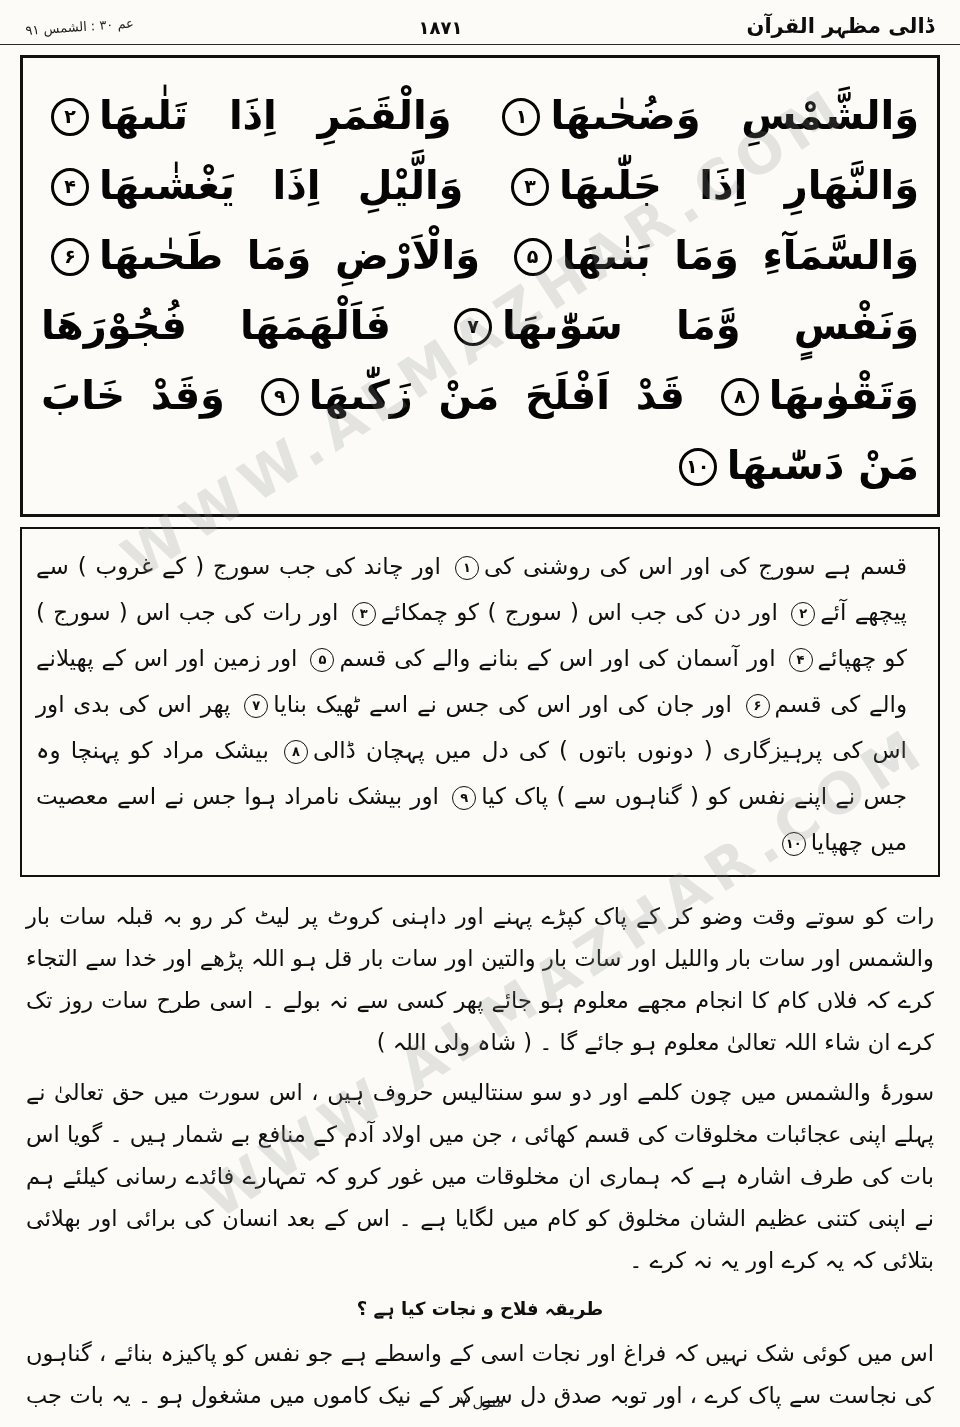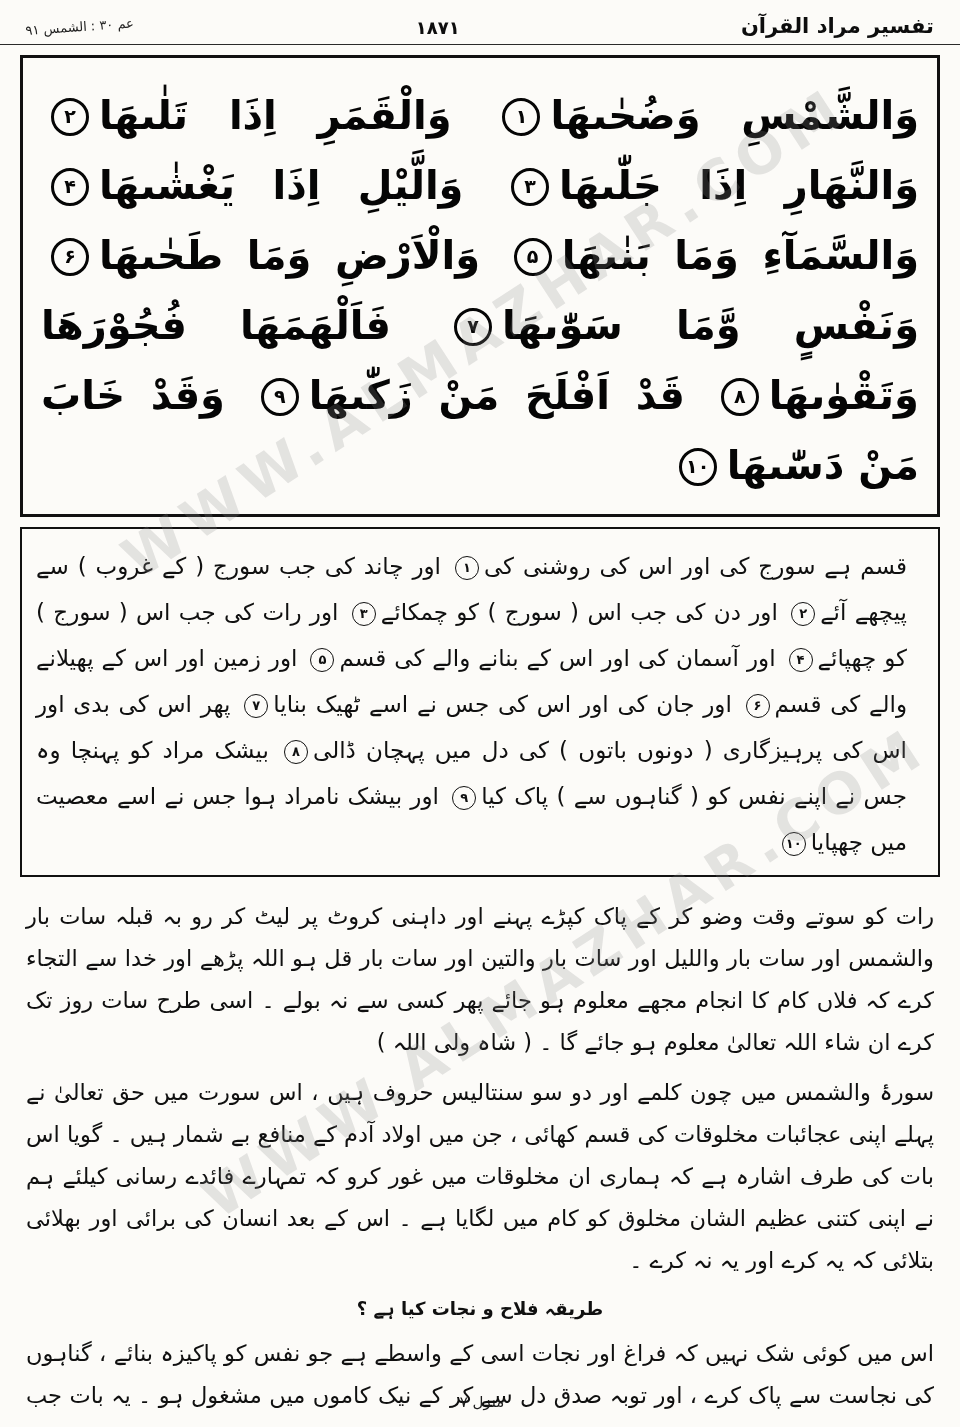--- a/index.html
+++ b/index.html
@@ -101,21 +101,21 @@
   }
   .wm1 { top:300px; left:60px; }
   .wm2 { top:940px; left:140px; }
 </style>
 </head>
 <body>
 
 <div class="page">
 
   <header class="hdr">
-    <div class="hdr-title">تفسیر مراد القرآن</div>
+    <div class="hdr-title">ڈالی مظہر القرآن</div>
     <div class="hdr-page">۱۸۷۱</div>
     <div class="hdr-ref">عم ۳۰ : الشمس ۹۱</div>
   </header>
 
   <section class="verses-box">
     <div class="verses" id="verses" dir="rtl"><span class="vtext">وَالشَّمْسِ وَضُحٰىهَا</span><span class="vnum">۱</span> <span class="vtext">وَالْقَمَرِ اِذَا تَلٰىهَا</span><span class="vnum">۲</span> <span class="vtext">وَالنَّهَارِ اِذَا جَلّٰىهَا</span><span class="vnum">۳</span> <span class="vtext">وَالَّيْلِ اِذَا يَغْشٰىهَا</span><span class="vnum">۴</span> <span class="vtext">وَالسَّمَآءِ وَمَا بَنٰىهَا</span><span class="vnum">۵</span> <span class="vtext">وَالْاَرْضِ وَمَا طَحٰىهَا</span><span class="vnum">۶</span> <span class="vtext">وَنَفْسٍ وَّمَا سَوّٰىهَا</span><span class="vnum">۷</span> <span class="vtext">فَاَلْهَمَهَا فُجُوْرَهَا وَتَقْوٰىهَا</span><span class="vnum">۸</span> <span class="vtext">قَدْ اَفْلَحَ مَنْ زَكّٰىهَا</span><span class="vnum">۹</span> <span class="vtext">وَقَدْ خَابَ مَنْ دَسّٰىهَا</span><span class="vnum">۱۰</span> </div>
   </section>
 
   <section class="translation-box">
     <div class="translation" id="translation" dir="rtl"><span class="ttext">قسم ہے سورج کی اور اس کی روشنی کی</span><span class="tnum">۱</span> <span class="ttext">اور چاند کی جب سورج ( کے غروب ) سے پیچھے آئے</span><span class="tnum">۲</span> <span class="ttext">اور دن کی جب اس ( سورج ) کو چمکائے</span><span class="tnum">۳</span> <span class="ttext">اور رات کی جب اس ( سورج ) کو چھپائے</span><span class="tnum">۴</span> <span class="ttext">اور آسمان کی اور اس کے بنانے والے کی قسم</span><span class="tnum">۵</span> <span class="ttext">اور زمین اور اس کے پھیلانے والے کی قسم</span><span class="tnum">۶</span> <span class="ttext">اور جان کی اور اس کی جس نے اسے ٹھیک بنایا</span><span class="tnum">۷</span> <span class="ttext">پھر اس کی بدی اور اس کی پرہیزگاری ( دونوں باتوں ) کی دل میں پہچان ڈالی</span><span class="tnum">۸</span> <span class="ttext">بیشک مراد کو پہنچا وہ جس نے اپنے نفس کو ( گناہوں سے ) پاک کیا</span><span class="tnum">۹</span> <span class="ttext">اور بیشک نامراد ہوا جس نے اسے معصیت میں چھپایا</span><span class="tnum">۱۰</span> </div>

